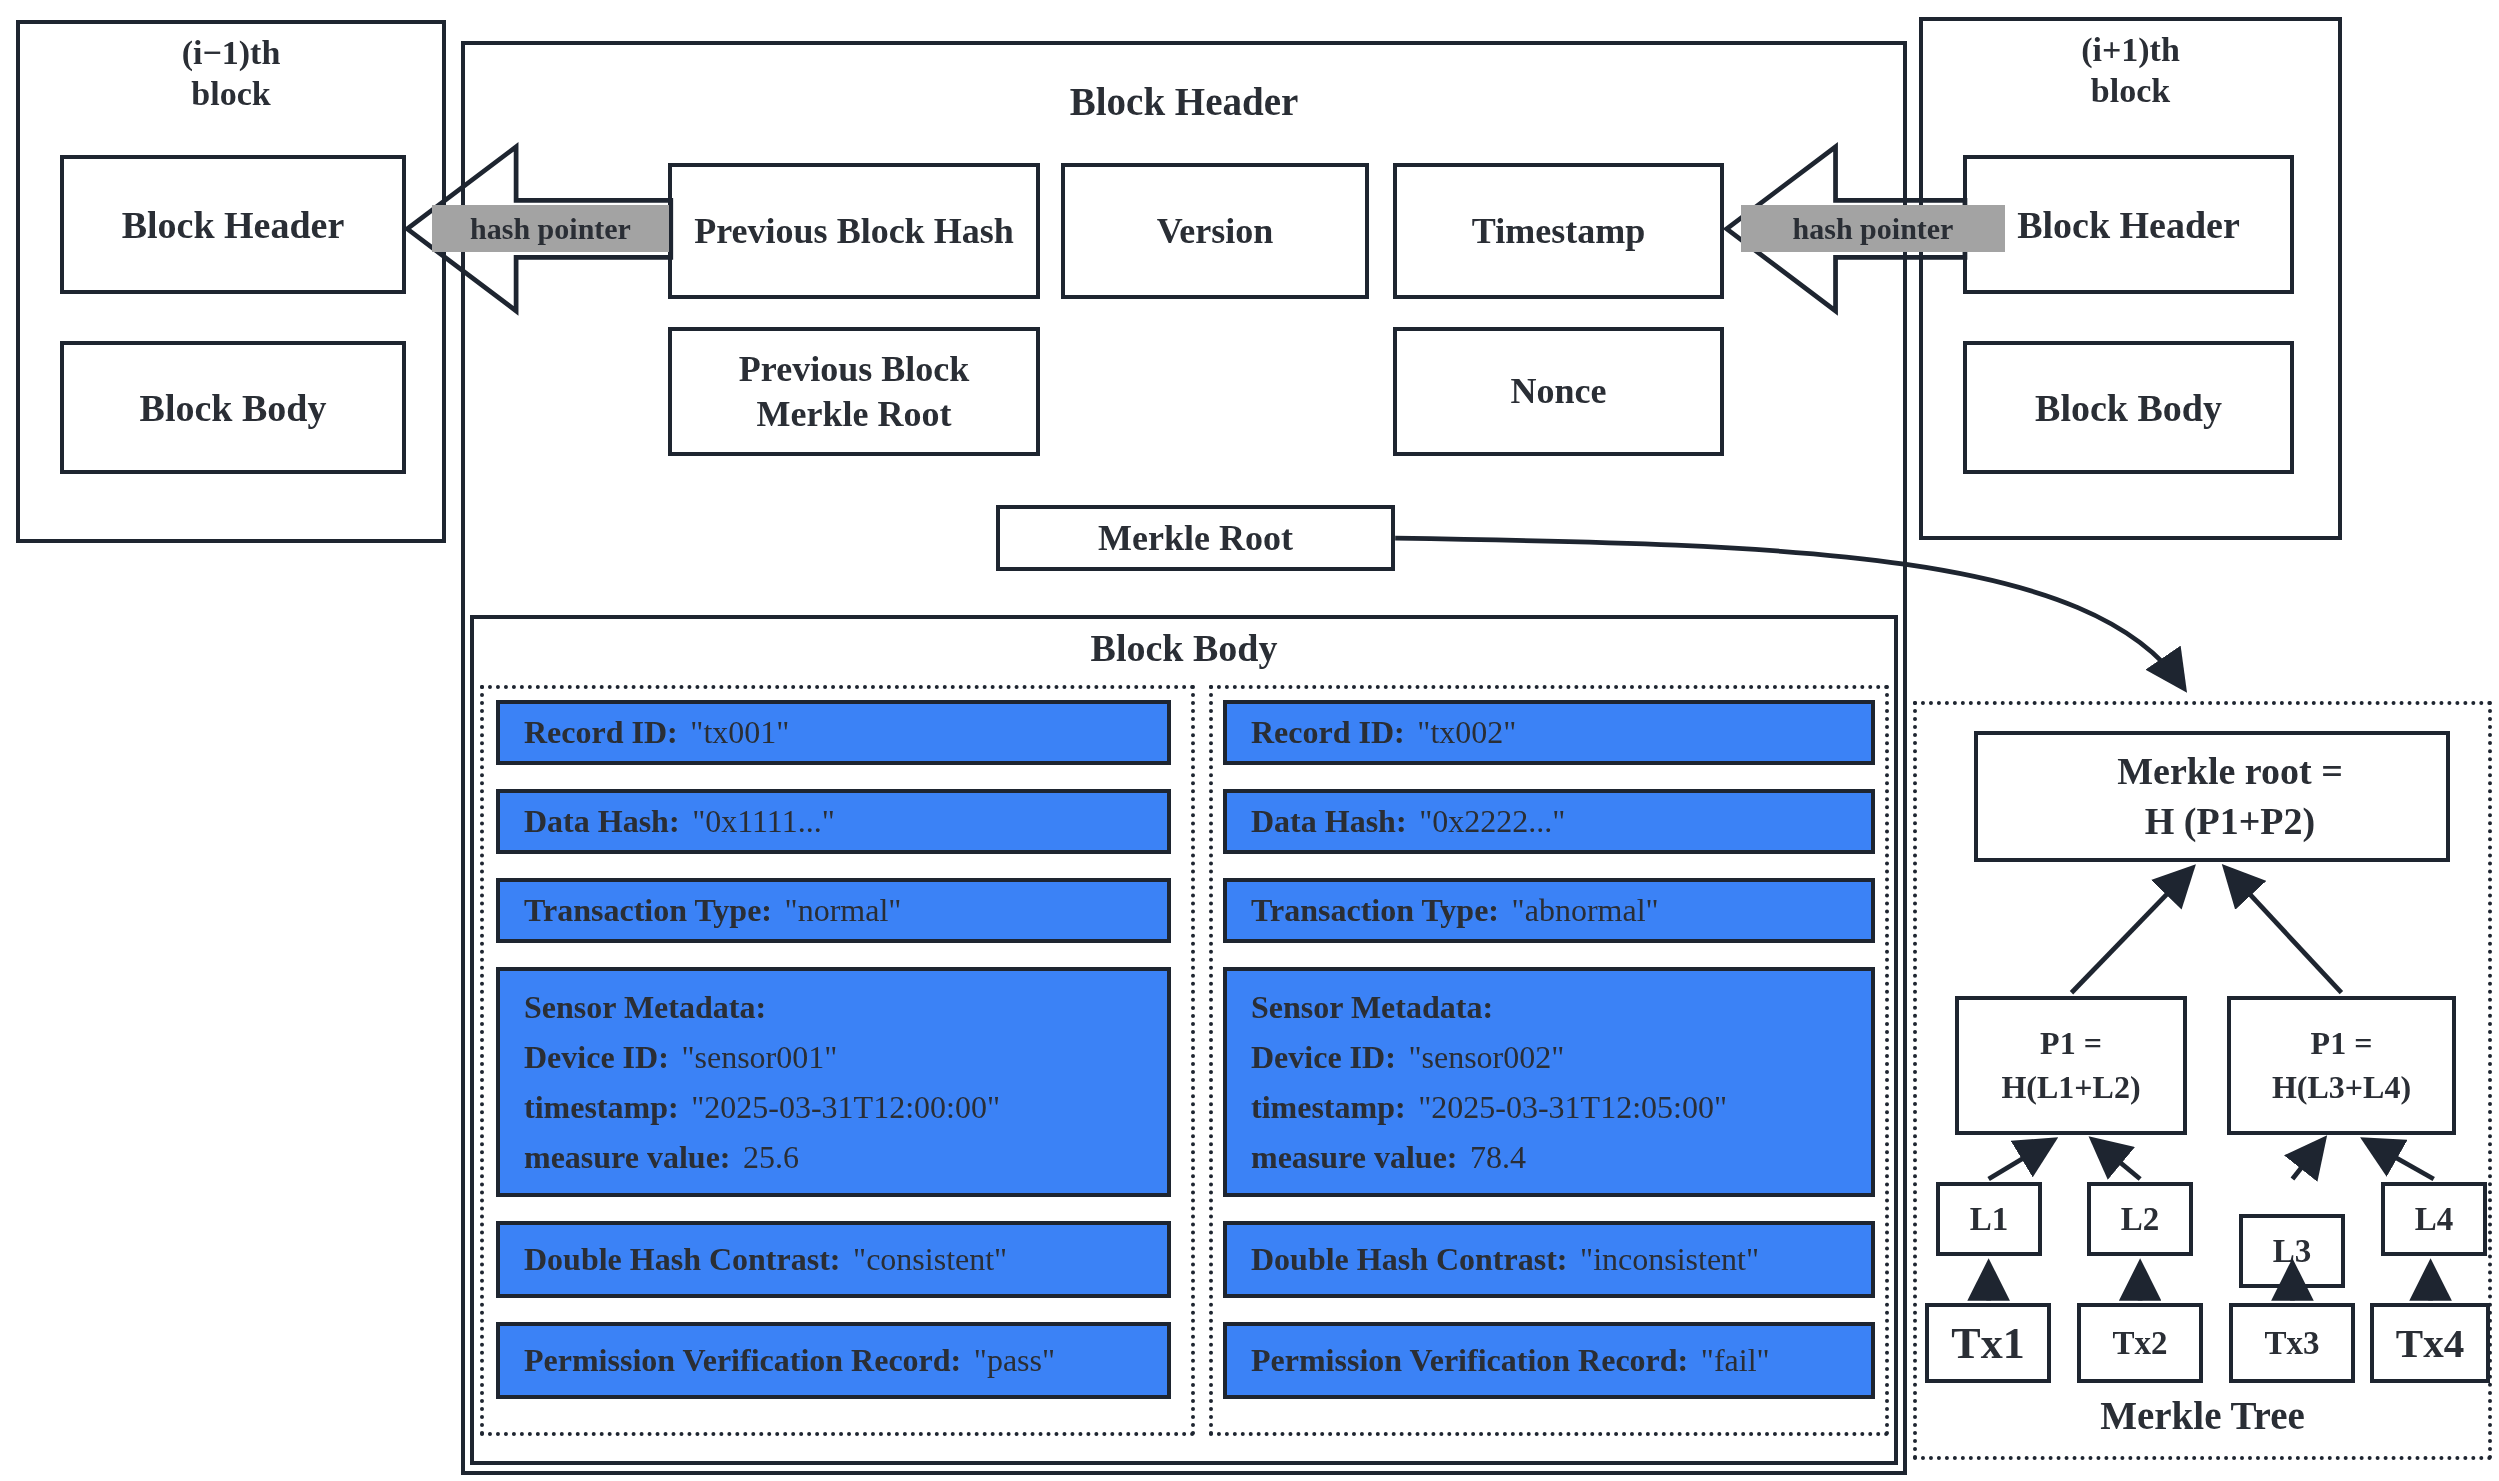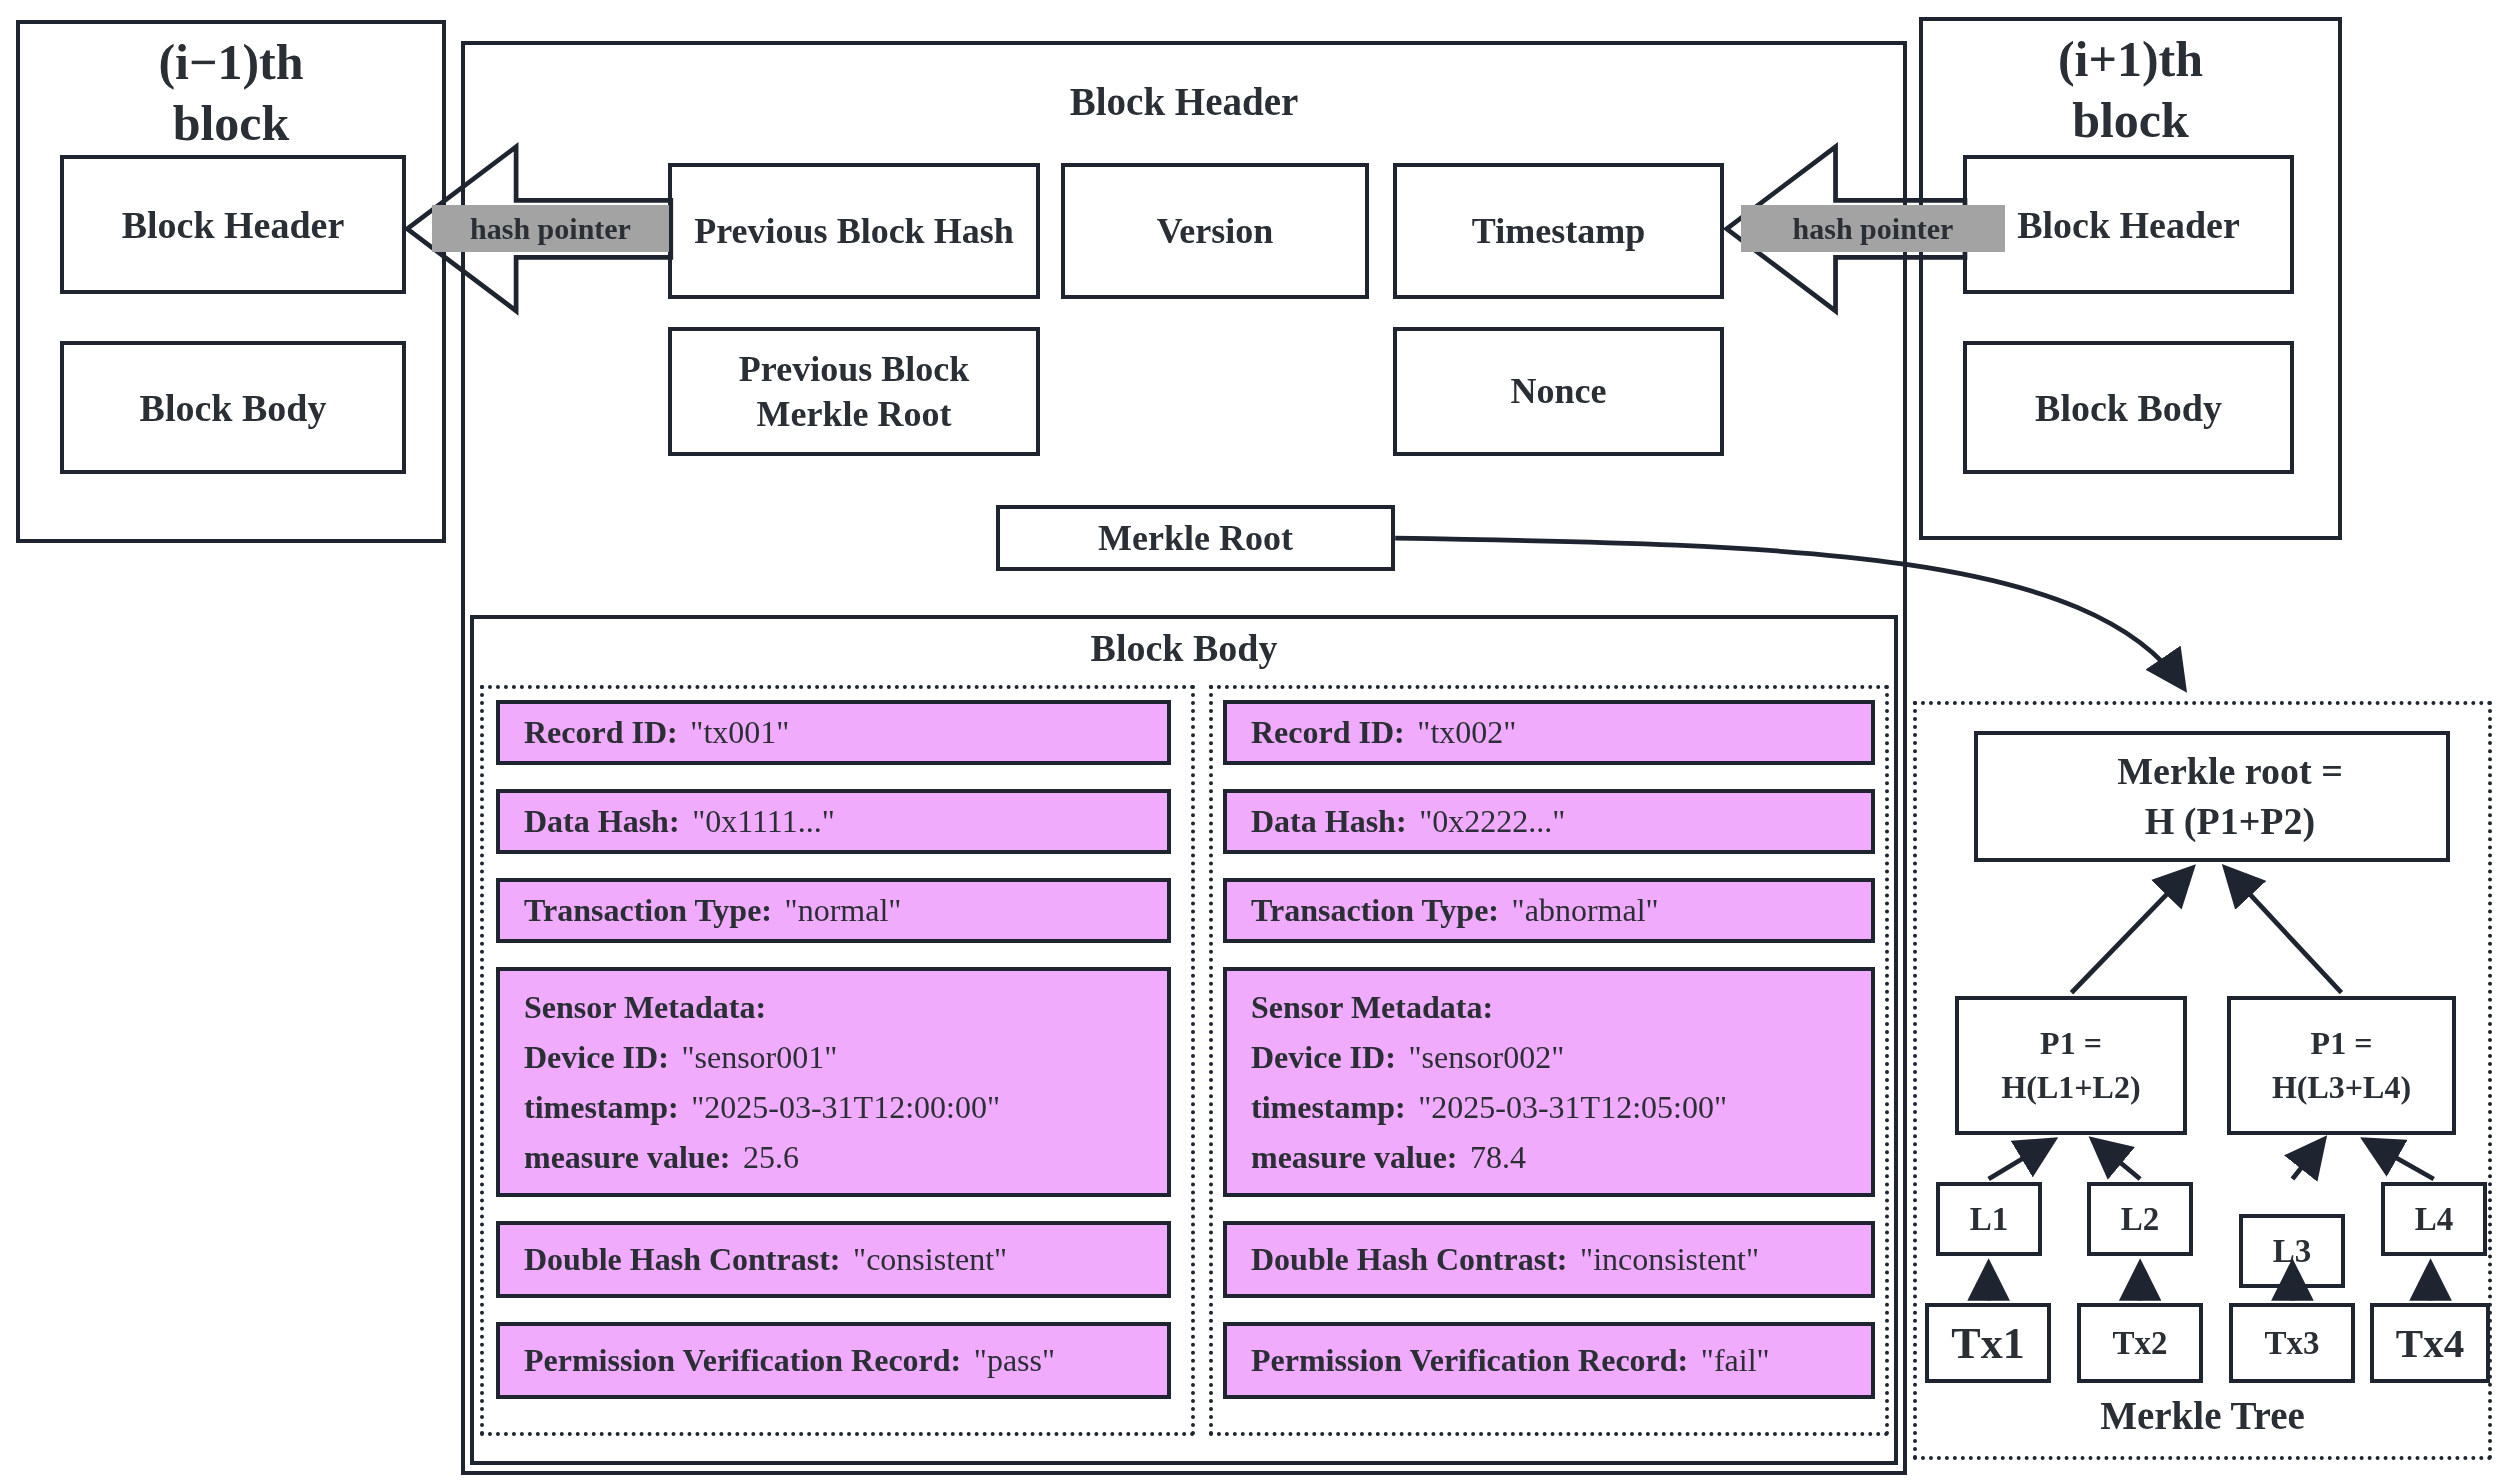--- a/index.html
+++ b/index.html
@@ -13,26 +13,26 @@
     background:#ffffff;
     font-family:"Liberation Serif", serif;
     color:var(--text);
     overflow:hidden;
   }
   .abs{position:absolute;box-sizing:border-box;}
   .box{position:absolute;box-sizing:border-box;border:4.7px solid var(--line);background:transparent;}
   .dotted{position:absolute;box-sizing:border-box;border:4px dotted var(--line);background:transparent;}
   .ctr{display:flex;align-items:center;justify-content:center;text-align:center;}
   .col{display:flex;flex-direction:column;align-items:center;justify-content:center;text-align:center;}
-  .title-line{font-size:50px;font-weight:bold;line-height:1.22;}
+  .title-line{font-size:34px;font-weight:bold;line-height:1.22;}
   .section-title{position:absolute;text-align:center;font-size:39px;font-weight:bold;}
   .hcell{position:absolute;box-sizing:border-box;border:4.7px solid var(--line);
          display:flex;align-items:center;justify-content:center;text-align:center;
          font-size:36px;font-weight:bold;line-height:1.25;padding:0 14px;background:#fff;}
-  .field{position:absolute;box-sizing:border-box;border:4px solid var(--line);background:#f0abfc;
+  .field{position:absolute;box-sizing:border-box;border:4px solid var(--line);background:#3b82f6;
          display:flex;align-items:center;padding-left:24px;font-size:32px;white-space:nowrap;overflow:hidden;}
   .field .lbl{font-weight:bold;margin-right:12.6px;}
   .field .val{font-weight:normal;}
   .sensor{flex-direction:column;align-items:flex-start;justify-content:center;white-space:normal;}
   .sensor .line{line-height:50px;white-space:nowrap;}
   .mt-node{position:absolute;box-sizing:border-box;border:4.7px solid var(--line);background:#fff;
            display:flex;flex-direction:column;align-items:center;justify-content:center;text-align:center;font-weight:bold;}
   .pointer-label{position:absolute;background:#a3a3a3;display:flex;align-items:center;justify-content:center;
                  font-size:30px;font-weight:bold;z-index:7;}
   svg.overlay{position:absolute;left:0;top:0;z-index:5;pointer-events:none;}

